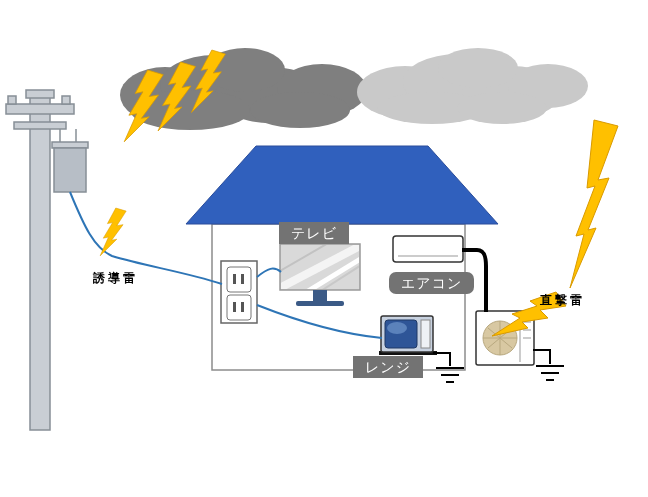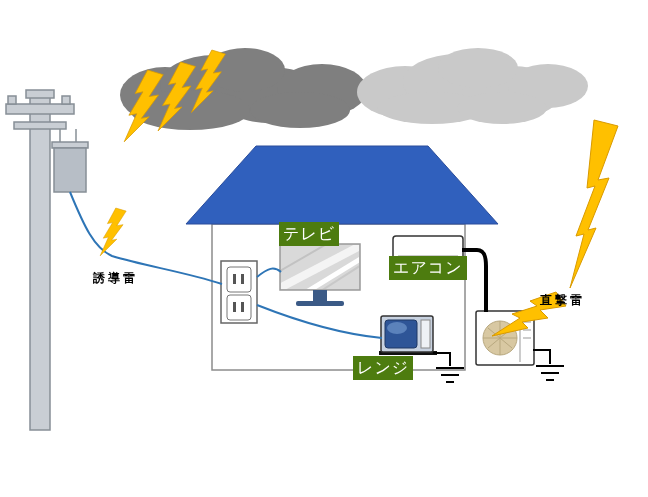--- a/index.html
+++ b/index.html
@@ -2,22 +2,22 @@
 <html><head>
 <meta charset="utf-8">
 <style>
   html,body{margin:0;padding:0;background:#ffffff;}
   .canvas{
     position:relative;width:648px;height:497px;background:#ffffff;overflow:hidden;
     font-family:"Liberation Sans","DejaVu Sans",sans-serif;
   }
   .canvas svg{position:absolute;left:0;top:0;}
   .chip{
-    position:absolute;background:#4d7c0f;color:#ffffff;
-    font-size:16px;line-height:1;padding:4px 4px;white-space:nowrap;
+    position:absolute;background:#737373;color:#ffffff;
+    font-size:14px;line-height:1;padding:4px 12px;white-space:nowrap;
     letter-spacing:1px;
   }
   .plain-label{
     position:absolute;color:#000000;font-weight:bold;font-size:12px;
     letter-spacing:3px;white-space:nowrap;
   }
 </style>
 </head>
 <body>
 
@@ -145,16 +145,16 @@
     <use href="#bolt" transform="translate(186,50) scale(0.68)"></use>
     <use href="#bolt" transform="translate(96,208) scale(0.52)"></use>
     <path d="M594,120 L618,126 L598,180 L609,178 L588,230 L596,228 L570,288 L584,234 L576,236 L595,186 L587,188 Z"></path>
     <path d="M556,292 L566,306 L540,310 L548,318 L522,322 L528,328 L492,336 L520,318 L512,314 L537,306 L530,301 Z"></path>
   </g>
 </svg>
 
 <div class="plain-label" style="left:93px;top:270px;">誘導雷</div>
 <div class="plain-label" style="left:540px;top:292px;">直撃雷</div>
 <div class="chip" style="left:279px;top:222px;">テレビ</div>
-<div class="chip" style="left:389px;top:256px;">エアコン</div>
+<div class="chip" style="left:389px;top:272px;border-radius:7px;">エアコン</div>
 <div class="chip" style="left:353px;top:356px;">レンジ</div>
 
 </div>
 
 </body></html>

